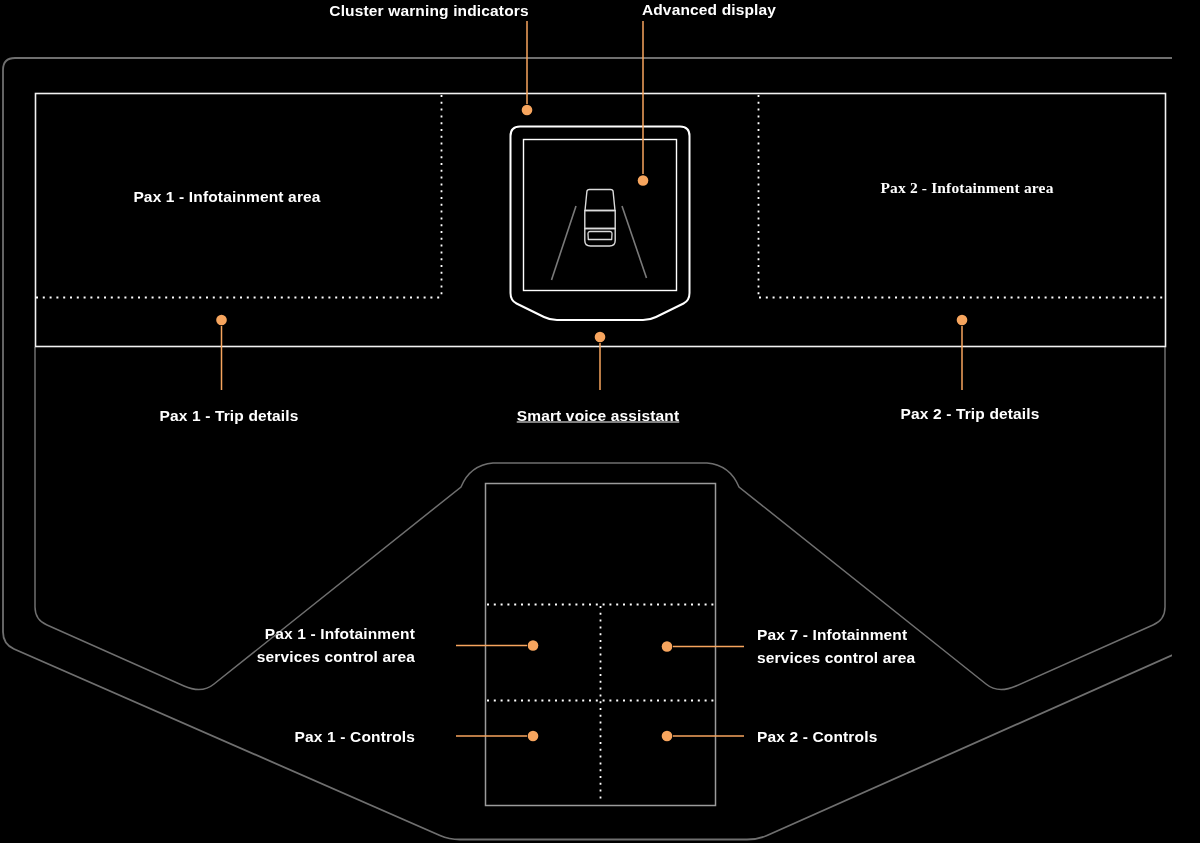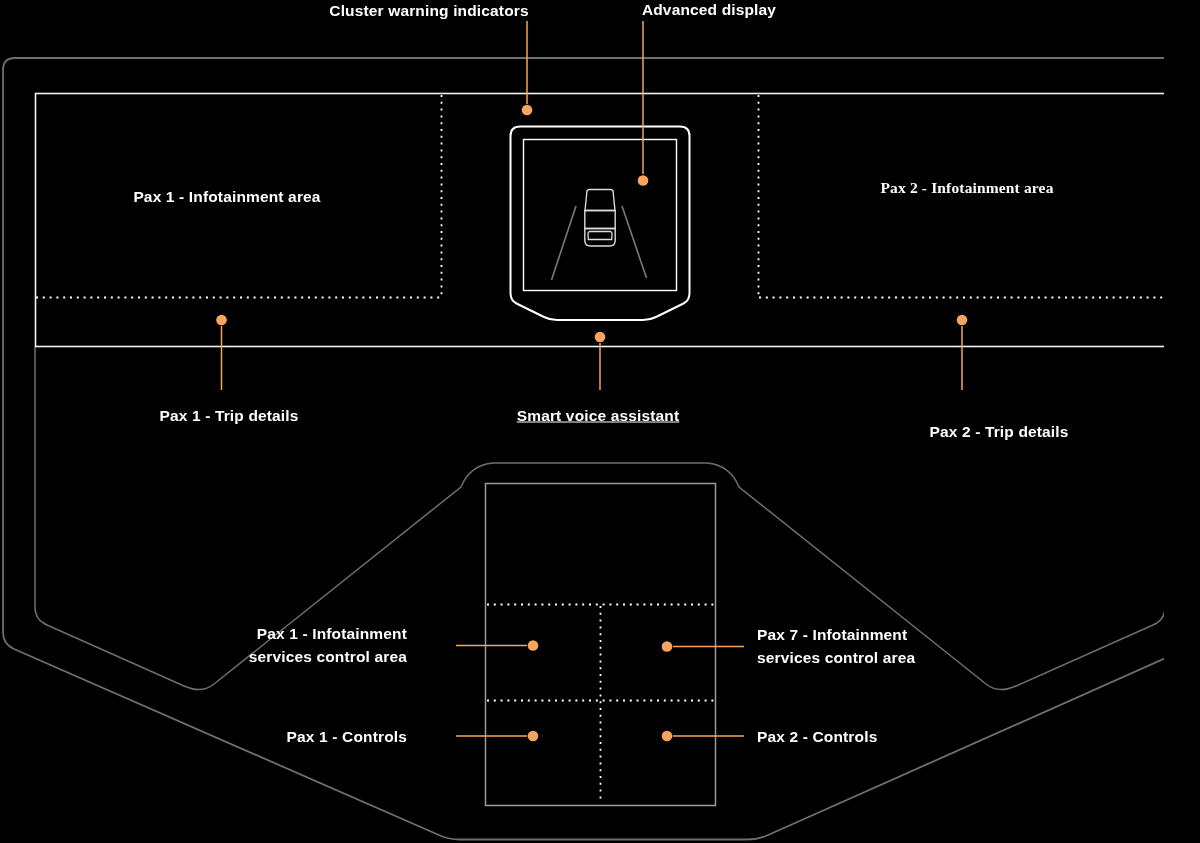--- a/index.html
+++ b/index.html
@@ -1,18 +1,19 @@
 <!DOCTYPE html>
 <html><head>
 <meta charset="utf-8">
 <style>
   html,body{margin:0;padding:0;background:#000;}
   .stage{
     position:relative;width:1164px;height:843px;background:#000;overflow:hidden;
     font-family:"Liberation Sans","DejaVu Sans",sans-serif;
+    padding-left:8px;
   }
   .stage svg{position:absolute;left:0;top:0;}
   .lbl{
     position:absolute;color:#fff;
     font-size:15.5px;line-height:23px;font-weight:600;letter-spacing:.15px;
     white-space:nowrap;
   }
   .lbl.center{transform:translate(-50%,-50%);text-align:center;}
   .lbl.vcenter{transform:translateY(-50%);}
   .lbl.wrap{white-space:normal;}
@@ -105,21 +106,21 @@
   <div class="lbl center" style="left:709px;top:9px;">Advanced display</div>
 
   <div class="lbl center" style="left:227px;top:196px;">Pax 1 - Infotainment area</div>
 
   <div class="lbl center" style="left:967px;top:187px;font-family:Liberation Serif, serif;">Pax 2 - Infotainment area</div>
 
   <div class="lbl center" style="left:229px;top:415px;">Pax 1 - Trip details</div>
 
   <div class="lbl center" style="left:598px;top:415px;text-decoration:underline;">Smart voice assistant</div>
 
-  <div class="lbl center" style="left:970px;top:431px;margin-left:29px;">Pax 2 - Trip details</div>
+  <div class="lbl center" style="left:970px;top:413px;">Pax 2 - Trip details</div>
 
 
   <div class="lbl vcenter wrap" style="right:757px;top:645px;width:190px;text-align:right;">Pax 1 - Infotainment services control area</div>
 
   <div class="lbl vcenter wrap" style="left:757px;top:646px;width:190px;text-align:left;">Pax 7 - Infotainment services control area</div>
 
   <div class="lbl vcenter" style="right:757px;top:736px;text-align:right;">Pax 1 - Controls</div>
 
   <div class="lbl vcenter" style="left:757px;top:736px;text-align:right;">Pax 2 - Controls</div>
 

